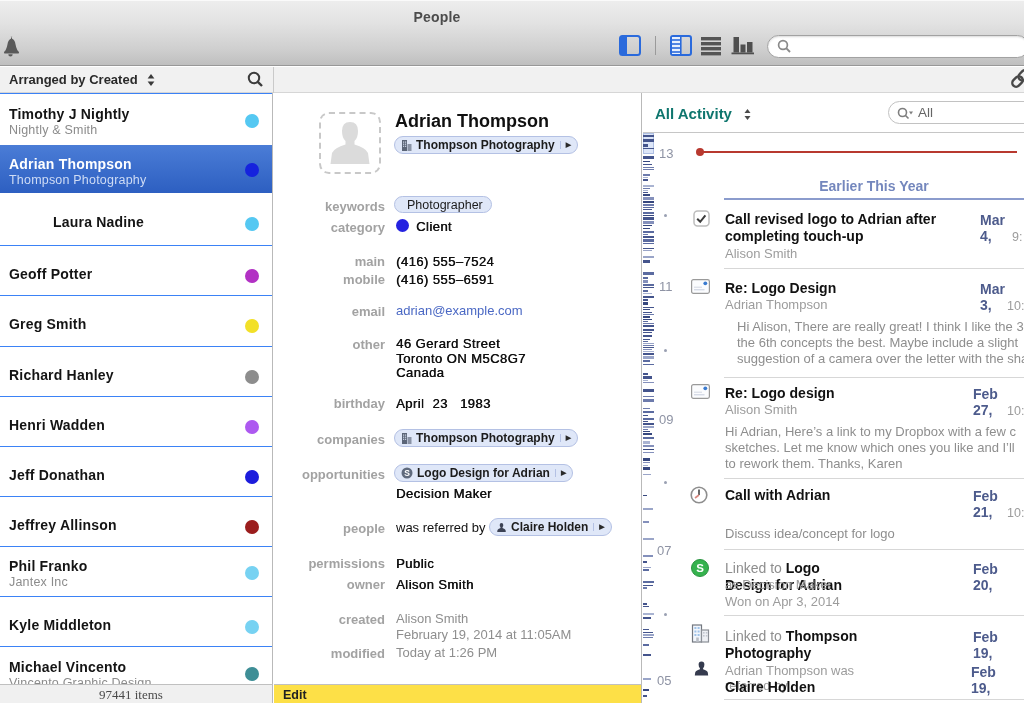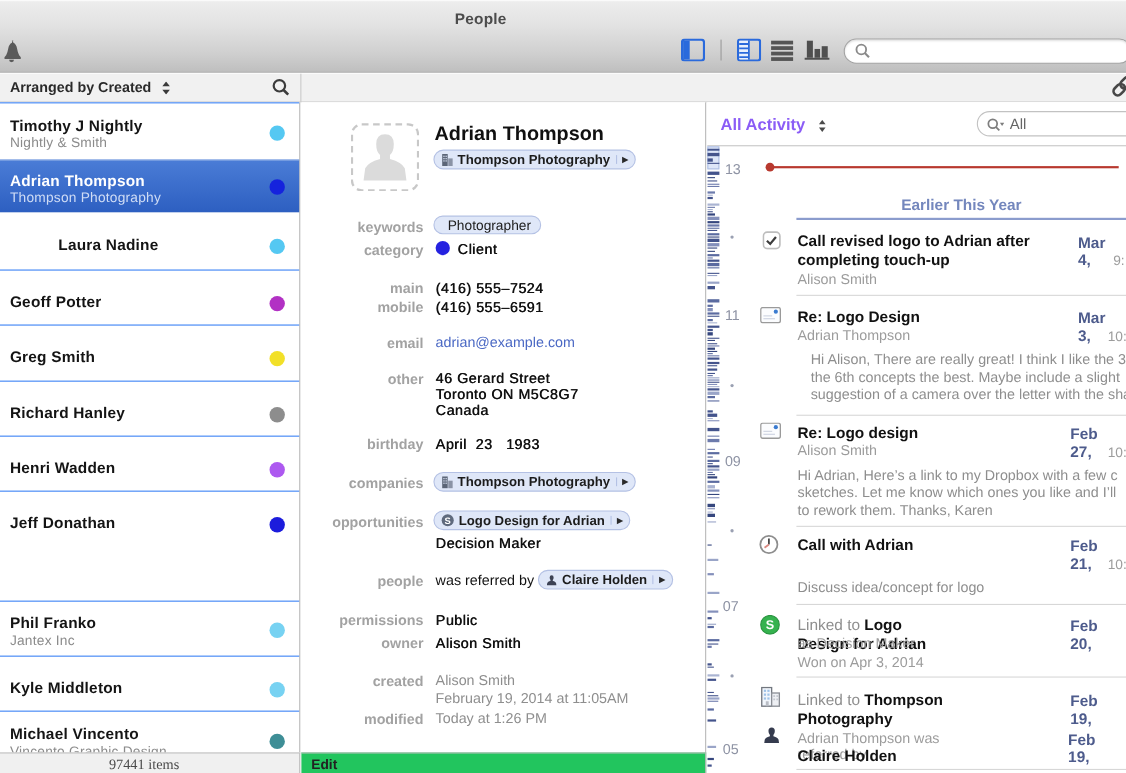--- a/index.html
+++ b/index.html
@@ -34,27 +34,27 @@
 
   
   #midpane { left:274px; top:93px; width:368px; height:591px; background:#fff; border-right:1px solid #b9b9b9; }
   #photo { left:319px; top:112px; width:62px; height:62px; border:2px dashed #c8c8c8; border-radius:10px; }
   #mname { left:395px; top:111px; font-size:18px; font-weight:700; color:#101010; }
   .lbl { position:absolute; width:110px; text-align:right; font-size:13px; color:#a2a2a2; font-weight:700; }
   .val { position:absolute; left:396px; font-size:13px; color:#111; }
   .pill { position:absolute; display:inline-flex; align-items:center; height:17px; background:#dfe7f8; border:1px solid #b4c1e4; border-radius:9px; font-size:12px; font-weight:700; color:#1c1c1c; padding:0 2px 0 6px; }
   .pill .ptxt { padding:0 5px 0 4px; }
   .pill .parr { border-left:1px solid #b4c1e4; padding:0 4px 0 5px; font-size:7px; color:#2a2a2a; }
-  #editbar { left:274px; top:684px; width:368px; height:19px; background:#22c55e; border-top:1px solid #c0c0c0; border-right:1px solid #b9b9b9; }
+  #editbar { left:274px; top:684px; width:368px; height:19px; background:#fde047; border-top:1px solid #c0c0c0; border-right:1px solid #b9b9b9; }
   #editbar span { position:absolute; left:9px; top:3px; font-size:12.5px; font-weight:700; color:#222; }
 
   
   #rightpane { left:643px; top:93px; width:381px; height:610px; background:#fff; }
   #acthdr { left:643px; top:93px; width:381px; height:40px; background:#fff; border-bottom:1px solid #c6c6c6; }
-  #acttitle { left:655px; top:105px; font-size:15px; font-weight:700; color:#8b5cf6; }
+  #acttitle { left:655px; top:105px; font-size:15px; font-weight:700; color:#0f766e; }
   #actsearch { left:888px; top:101px; width:150px; height:23px; background:#fff; border:1px solid #c2c2c2; border-radius:12px; }
   #actsearch span { position:absolute; left:29px; top:3px; font-size:13.5px; color:#666; }
   .tnum { position:absolute; font-size:13px; color:#8e93a4; }
   .tdot { position:absolute; width:3px; height:3px; border-radius:50%; background:#9aa0b2; }
   .itit { position:absolute; font-size:14px; font-weight:700; color:#111; line-height:17px; }
   .isub { position:absolute; font-size:13px; color:#9c9c9c; }
   .ibody { position:absolute; font-size:13px; color:#8e8e8e; line-height:16px; white-space:nowrap; }
   .idate { position:absolute; font-size:14px; font-weight:700; color:#4d5b8c; }
   .itime { position:absolute; font-size:12.5px; color:#9c9c9c; }
   .isep { position:absolute; left:724px; width:300px; height:1px; background:#d7d7d7; }
@@ -157,20 +157,24 @@
       <div class="rname" style="top:20px;">Richard Hanley</div>
       <div class="dot" style="left:245px;top:23px;background:#8d8d8d;"></div>
     </div>
   <div class="row" style="top:396px;height:50px;">
       <div class="rname" style="top:20px;">Henri Wadden</div>
       <div class="dot" style="left:245px;top:23px;background:#ad59f0;"></div>
     </div>
   <div class="row" style="top:446px;height:50px;">
       <div class="rname" style="top:20px;">Jeff Donathan</div>
       <div class="dot" style="left:245px;top:23px;background:#1c1cdc;"></div>
+    </div>
+  <div class="row" style="top:496px;height:50px;">
+      <div class="rname" style="top:20px;">Jeffrey Allinson</div>
+      <div class="dot" style="left:245px;top:23px;background:#9b1d1d;"></div>
     </div>
   <div class="row" style="top:546px;height:50px;">
       <div class="rname" style="top:11px;">Phil Franko</div>
       <div class="rsub" style="top:28px;">Jantex Inc</div>
       <div class="dot" style="left:245px;top:19px;background:#77d2f2;"></div>
     </div>
   <div class="row" style="top:596px;height:50px;">
       <div class="rname" style="top:20px;">Kyle Middleton</div>
       <div class="dot" style="left:245px;top:23px;background:#77d2f2;"></div>
     </div>

